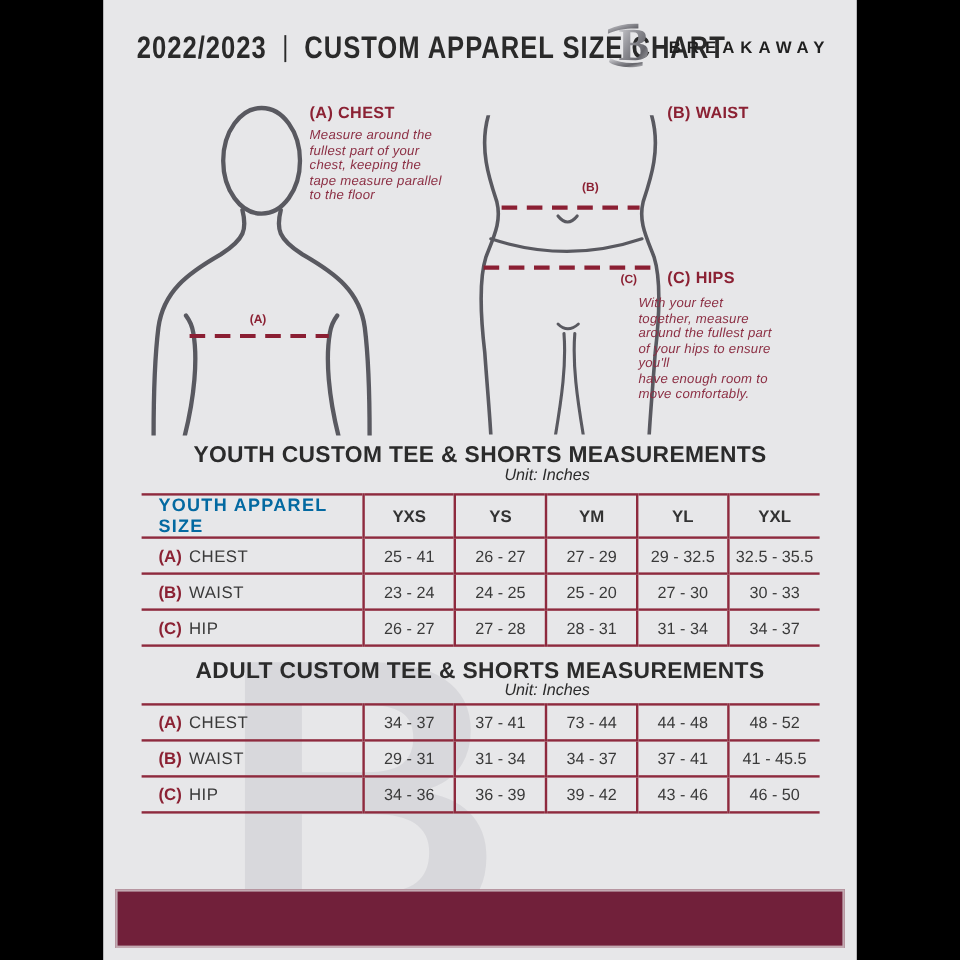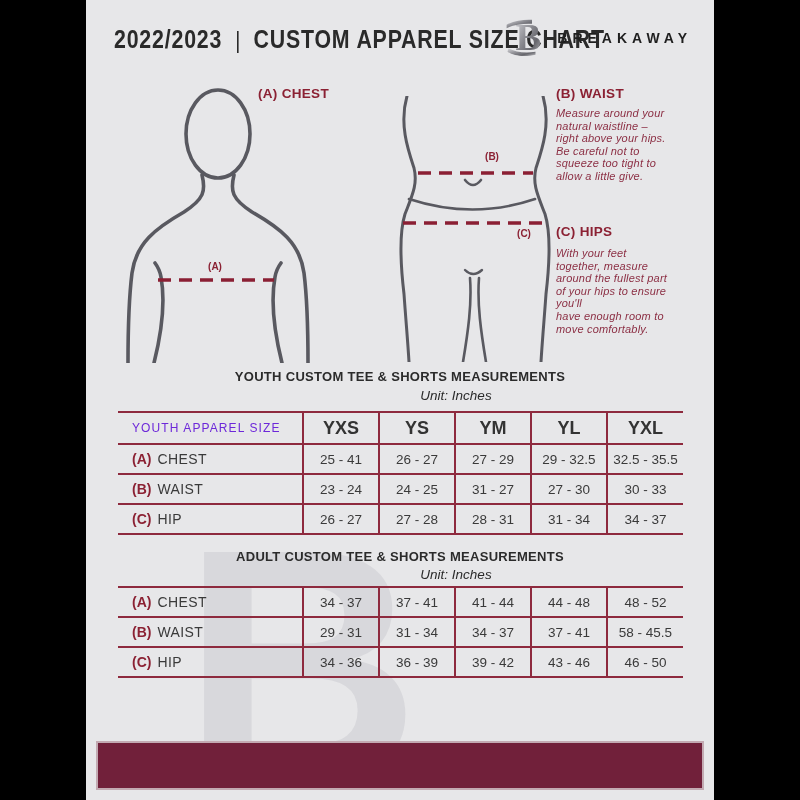--- a/index.html
+++ b/index.html
@@ -29,34 +29,34 @@
   .brand{position:absolute;right:22px;top:15px;display:flex;align-items:center;gap:9px;}
   .wordmark{font-size:14px;font-weight:700;letter-spacing:5px;color:#1f1f1f;}
   
   .fig{position:absolute;}
   .guide-head{position:absolute;font-size:13.5px;font-weight:700;color:var(--maroon-head);letter-spacing:.3px;}
   .guide-body{position:absolute;font-size:11px;font-style:italic;color:var(--maroon-body);
     line-height:12.6px;white-space:pre-line;width:165px;letter-spacing:.2px;}
   .marker{position:absolute;font-size:10px;font-weight:700;color:var(--maroon-head);
     width:44px;text-align:center;}
   
-  .sec-title{position:absolute;left:0;width:628px;text-align:center;font-size:13px;
+  .sec-title{position:absolute;left:0;width:628px;text-align:center;font-size:19px;
     font-weight:700;color:#2b2b2b;letter-spacing:.3px;}
   .sec-unit{position:absolute;left:0;width:740px;text-align:center;font-size:13.5px;
     font-style:italic;color:#2b2b2b;}
   .tbl{position:absolute;left:32px;width:565px;border-collapse:collapse;table-layout:fixed;}
   .tbl{border-top:2px solid var(--maroon);}
   .tbl tr{border-bottom:2px solid var(--maroon);}
   .tbl td{text-align:center;color:var(--cell);font-size:13.5px;padding:0;}
   .tbl td + td{border-left:2px solid var(--maroon);}
   .tbl tr{height:30px;}
   .tbl tr.hdr{height:32px;}
-  .tbl tr.hdr td{font-weight:700;font-size:18px;color:#333;}
+  .tbl tr.hdr td{font-weight:700;font-size:14px;color:#333;}
   .tbl td.rowlabel{text-align:left;padding-left:14px;}
-  .tbl tr.hdr td.rowlabel{font-weight:400;font-size:12px;letter-spacing:1.1px;color:#6d28d9;}
+  .tbl tr.hdr td.rowlabel{font-weight:700;font-size:15px;letter-spacing:1.1px;color:#0369a1;}
   .key{color:var(--maroon-head);font-weight:700;margin-right:6px;font-size:14px;}
   .lbl{font-size:14px;letter-spacing:.4px;margin-top:35px;}
   
   .footer-bar{position:absolute;left:10px;top:741px;width:604px;height:45px;
     background:var(--footer-maroon);border:2px solid #c3aab2;}
   .watermark{position:absolute;left:96px;top:500px;font-size:330px;line-height:1;
     font-weight:700;color:rgba(90,90,105,.10);pointer-events:none;}
 </style>
 </head>
 <body>
@@ -112,31 +112,30 @@
     </g>
     <line x1="25" y1="77" x2="140" y2="77" stroke="#8b1f33" stroke-width="3.4" stroke-dasharray="13 8"></line>
     <line x1="10" y1="127" x2="156" y2="127" stroke="#8b1f33" stroke-width="3.4" stroke-dasharray="13 8"></line>
   </svg>
 
   <span class="marker" style="left:107px;top:261px">(A)</span>
   <span class="marker" style="left:384px;top:151px">(B)</span>
   <span class="marker" style="left:416px;top:228px">(C)</span>
 
   <div class="guide-head" style="left:172px;top:86px">(A) CHEST</div>
+  <div class="guide-body" style="left:172px;top:107px">Measure around the
+fullest part of your
+chest, keeping the
+tape measure parallel
+to the floor</div>
 
   <div class="guide-head" style="left:470px;top:86px">(B) WAIST</div>
-  <div class="guide-body" style="left:470px;top:107px">Measure around your
-natural waistline –
-right above your hips.
-Be careful not to
-squeeze too tight to
-allow a little give.</div>
 
   <div class="guide-head" style="left:470px;top:224px">(C) HIPS</div>
-  <div class="guide-body" style="left:470px;top:247px">With your feet
+  <div class="guide-body" style="left:446px;top:247px">With your feet
 together, measure
 around the fullest part
 of your hips to ensure
 you'll
 have enough room to
 move comfortably.</div>
 
   <div class="sec-title" style="top:369px">YOUTH CUSTOM TEE &amp; SHORTS MEASUREMENTS</div>
   <div class="sec-unit" style="top:388px">Unit: Inches</div>
 
@@ -167,21 +166,21 @@
       <td>27 - 29</td>
       <td>29 - 32.5</td>
       <td>32.5 - 35.5</td>
     </tr>
     <tr>
       <td class="rowlabel">
         <span class="key">(B)</span><span class="lbl">WAIST</span>
       </td>
       <td>23 - 24</td>
       <td>24 - 25</td>
-      <td>31 - 27</td>
+      <td>25 - 20</td>
       <td>27 - 30</td>
       <td>30 - 33</td>
     </tr>
     <tr>
       <td class="rowlabel">
         <span class="key">(C)</span><span class="lbl">HIP</span>
       </td>
       <td>26 - 27</td>
       <td>27 - 28</td>
       <td>28 - 31</td>
@@ -203,33 +202,33 @@
         <col>
         <col>
       </colgroup>
     <tbody>
     <tr>
       <td class="rowlabel">
         <span class="key">(A)</span><span class="lbl">CHEST</span>
       </td>
       <td>34 - 37</td>
       <td>37 - 41</td>
-      <td>41 - 44</td>
+      <td>73 - 44</td>
       <td>44 - 48</td>
       <td>48 - 52</td>
     </tr>
     <tr>
       <td class="rowlabel">
         <span class="key">(B)</span><span class="lbl">WAIST</span>
       </td>
       <td>29 - 31</td>
       <td>31 - 34</td>
       <td>34 - 37</td>
       <td>37 - 41</td>
-      <td>58 - 45.5</td>
+      <td>41 - 45.5</td>
     </tr>
     <tr>
       <td class="rowlabel">
         <span class="key">(C)</span><span class="lbl">HIP</span>
       </td>
       <td>34 - 36</td>
       <td>36 - 39</td>
       <td>39 - 42</td>
       <td>43 - 46</td>
       <td>46 - 50</td>

